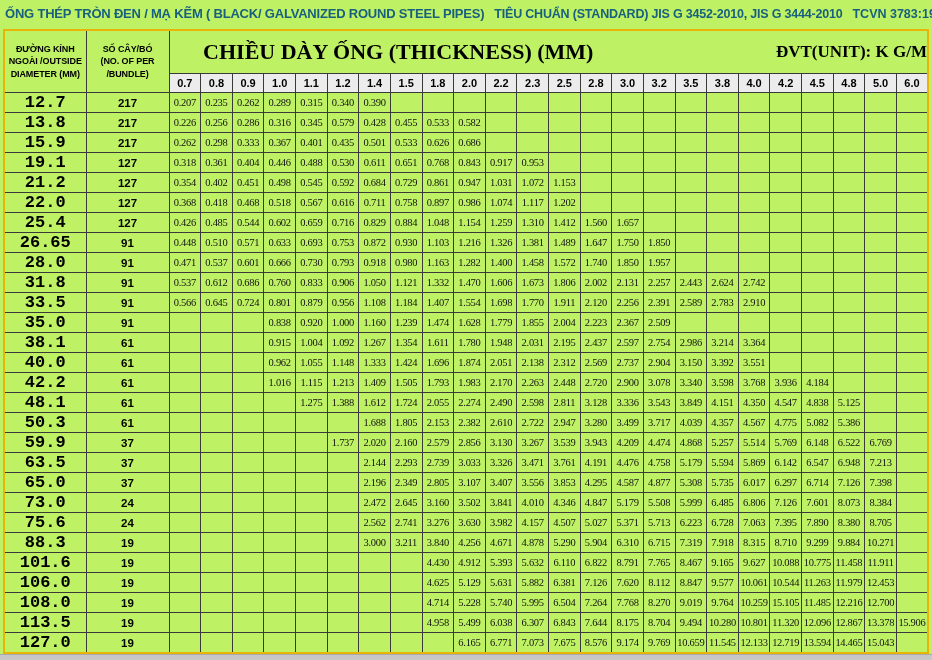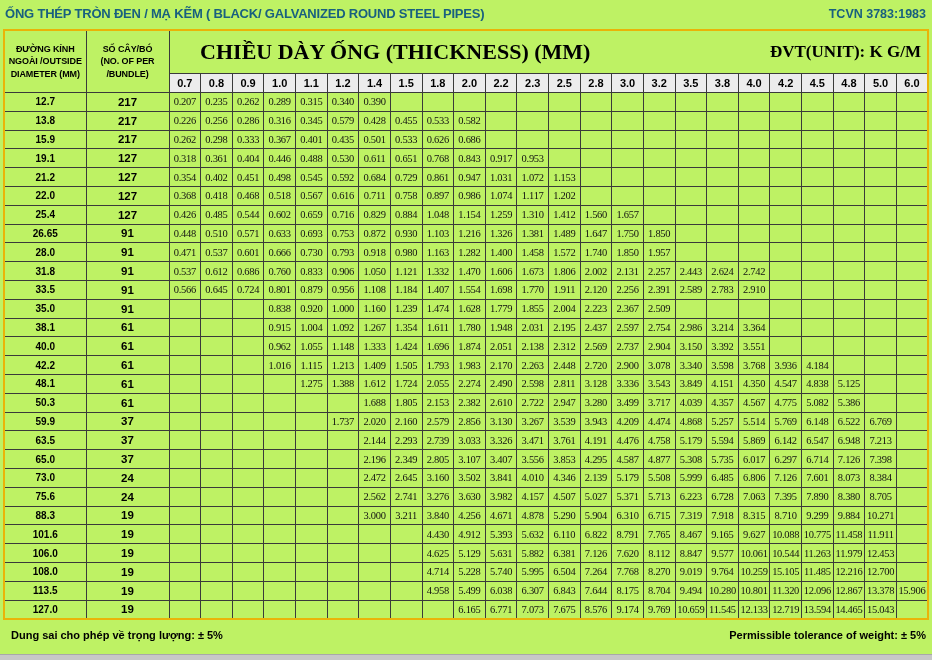--- a/index.html
+++ b/index.html
@@ -25,28 +25,28 @@
   th.small-head{
     font-size:9px;font-weight:bold;line-height:1.35;height:42px;
     letter-spacing:-0.1px;color:#000;
   }
   .band-flex{display:flex;align-items:center;height:42px;}
   .band-title{
     flex:1 1 auto;text-align:center;
     font-family:"Liberation Serif",serif;font-size:22px;color:#000;
   }
   .band-unit{
-    flex:0 0 300px;text-align:right;padding-right:6px;
+    flex:0 0 300px;text-align:right;
     font-family:"Liberation Serif",serif;font-size:17px;color:#000;
   }
   tr.thick-row th{
     height:18px;font-size:11px;font-weight:bold;background:#ececec;color:#000;
   }
   tbody td{height:17.8px;}
-  td.dia{font-weight:bold;font-size:10px;color:#000;}
+  td.dia{font-weight:bold;font-size:17px;color:#000;font-family:Liberation Mono, monospace;}
   td.bun{font-weight:bold;font-size:11.5px;color:#000;}
   td.val{
     font-family:"Liberation Serif",serif;font-size:10.5px;color:#111;
     letter-spacing:-0.3px;
   }
   .footer{
     display:flex;justify-content:space-between;align-items:center;
     padding:5px 6px 0 11px;font-weight:bold;font-size:11px;color:#000;
   }
   .bottom-edge{
@@ -54,20 +54,21 @@
     background:#c7c7c7;border-top:1px solid #a8a8a8;
   }
 </style>
 </head>
 <body>
 
 <div class="page">
 
   <div class="titlebar">
     <span class="t-main" id="titleMain" style="color: rgb(25, 96, 127);">ỐNG THÉP TRÒN ĐEN / MẠ KẼM ( BLACK/ GALVANIZED ROUND STEEL PIPES)</span>
+    <span class="t-std" id="titleStd" style="color: rgb(25, 96, 127);">TIÊU CHUẨN (STANDARD) JIS G 3452-2010, JIS G 3444-2010</span>
     <span class="t-tcvn" id="titleTcvn" style="color: rgb(25, 96, 127);">TCVN 3783:1983</span>
   </div>
 
   <table class="spec">
     <colgroup>
       <col style="width:82px">
         <col style="width:83px">
     </colgroup>
     <thead>
       <tr>
@@ -685,21 +686,21 @@
           <td class="val"></td>
           <td class="val"></td>
           <td class="val"></td>
           <td class="val">2.472</td>
           <td class="val">2.645</td>
           <td class="val">3.160</td>
           <td class="val">3.502</td>
           <td class="val">3.841</td>
           <td class="val">4.010</td>
           <td class="val">4.346</td>
-          <td class="val">2.139</td>
+          <td class="val">4.847</td>
           <td class="val">5.179</td>
           <td class="val">5.508</td>
           <td class="val">5.999</td>
           <td class="val">6.485</td>
           <td class="val">6.806</td>
           <td class="val">7.126</td>
           <td class="val">7.601</td>
           <td class="val">8.073</td>
           <td class="val">8.384</td>
           <td class="val"></td>

